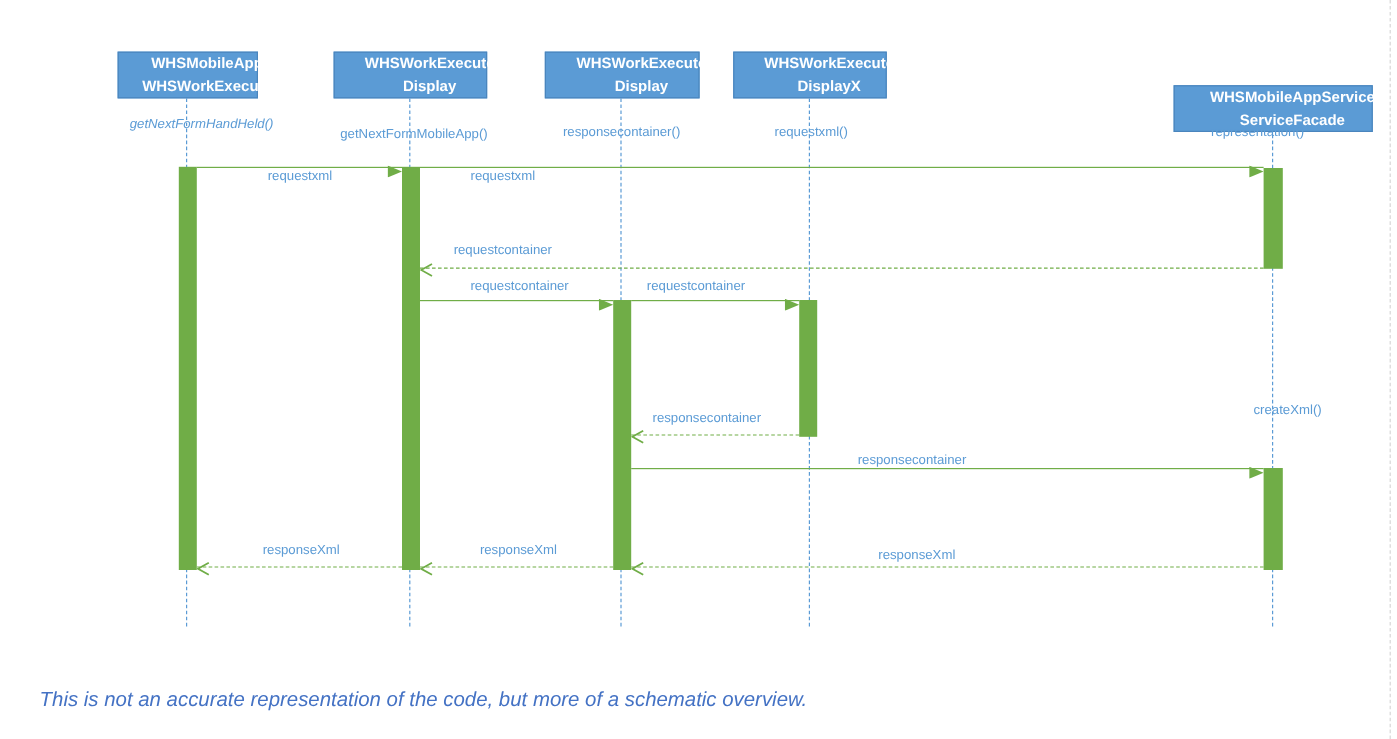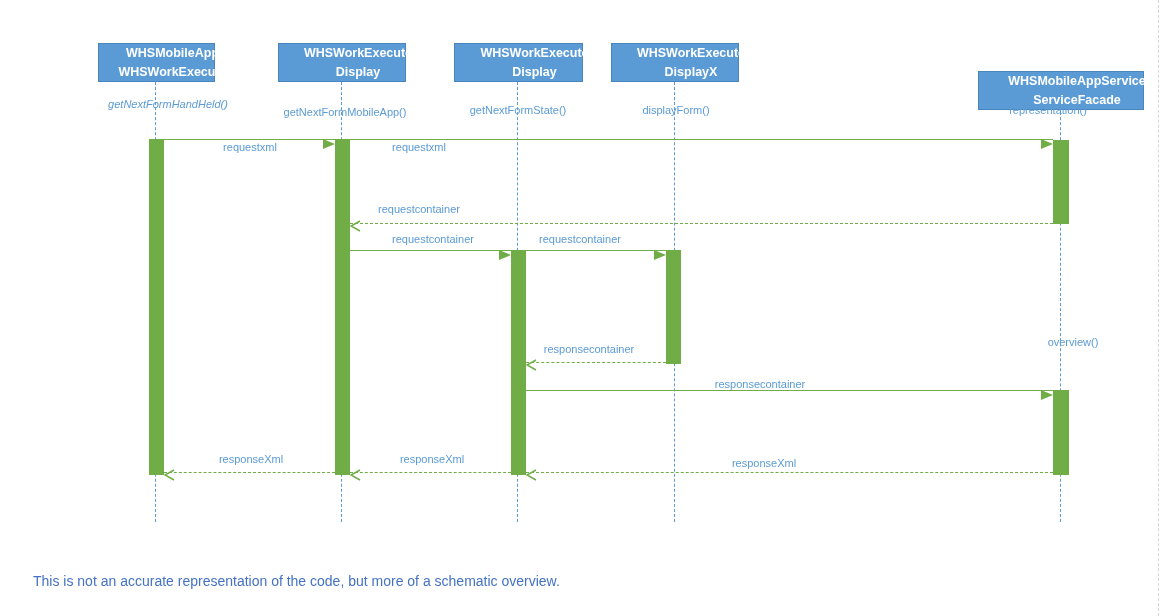--- a/index.html
+++ b/index.html
@@ -12,21 +12,21 @@
     display:flex; flex-direction:column; align-items:center; justify-content:center;
     font-size:12.5px; font-weight:600; line-height:1.5; text-align:center;padding-left:32px;
   }
   .lifeline { position:absolute; width:0; }
   .mlabel {
     position:absolute; font-size:11px; white-space:nowrap; transform:translateX(-50%);
   }
   .bar { position:absolute; }
   .mline { position:absolute; height:0; }
   .headsvg { position:absolute; }
-  .footer-note { position:absolute; font-size:14px; }
+  .footer-note { position:absolute; font-size:17px;font-style:italic; }
   .page-edge { position:absolute; width:0; }
 </style>
 </head>
 <body>
 
 <div class="canvas">
   <div class="page-edge" style="left: 1158px; top: 0px; height: 616px; border-left: 1px dashed rgb(214, 214, 214);"></div>
   <div>
       <div class="lifeline" style="left: 155px; top: 82px; height: 440px; border-left: 1.5px dashed rgb(91, 155, 213);"></div>
       <div class="phead" style="left: 98px; top: 43px; width: 117px; height: 39px; background: rgb(91, 155, 213); color: rgb(255, 255, 255); border: 1px solid rgb(74, 133, 189);">
@@ -38,27 +38,27 @@
       <div class="phead" style="left: 278px; top: 43px; width: 128px; height: 39px; background: rgb(91, 155, 213); color: rgb(255, 255, 255); border: 1px solid rgb(74, 133, 189);">
         <span>WHSWorkExecute</span>
         <span>Display</span>
       </div>
       <div class="mlabel" style="left: 345px; top: 106px; color: rgb(91, 155, 213);">getNextFormMobileApp()</div>
       <div class="lifeline" style="left: 517px; top: 82px; height: 440px; border-left: 1.5px dashed rgb(91, 155, 213);"></div>
       <div class="phead" style="left: 454px; top: 43px; width: 129px; height: 39px; background: rgb(91, 155, 213); color: rgb(255, 255, 255); border: 1px solid rgb(74, 133, 189);">
         <span>WHSWorkExecute</span>
         <span>Display</span>
       </div>
-      <div class="mlabel" style="left: 518px; top: 104px; color: rgb(91, 155, 213);">getNextFormState()</div>
+      <div class="mlabel" style="left: 518px; top: 104px; color: rgb(91, 155, 213);">responsecontainer()</div>
       <div class="lifeline" style="left: 674px; top: 82px; height: 440px; border-left: 1.5px dashed rgb(91, 155, 213);"></div>
       <div class="phead" style="left: 611px; top: 43px; width: 128px; height: 39px; background: rgb(91, 155, 213); color: rgb(255, 255, 255); border: 1px solid rgb(74, 133, 189);">
         <span>WHSWorkExecute</span>
         <span>DisplayX</span>
       </div>
-      <div class="mlabel" style="left: 676px; top: 104px; color: rgb(91, 155, 213);">displayForm()</div>
+      <div class="mlabel" style="left: 676px; top: 104px; color: rgb(91, 155, 213);">requestxml()</div>
       <div class="lifeline" style="left: 1060px; top: 82px; height: 440px; border-left: 1.5px dashed rgb(91, 155, 213);"></div>
       <div class="phead" style="left: 978px; top: 43px; width: 166px; height: 39px; background: rgb(91, 155, 213); color: rgb(255, 255, 255); border: 1px solid rgb(74, 133, 189); margin-top: 28px;">
         <span>WHSMobileAppService</span>
         <span>ServiceFacade</span>
       </div>
       <div class="mlabel" style="left: 1048px; top: 104px; color: rgb(91, 155, 213);">representation()</div>
     </div>
   <div>
       <div class="bar" style="left: 149px; top: 139px; width: 15px; height: 336px; background: rgb(112, 173, 71);"></div>
       <div class="bar" style="left: 335px; top: 139px; width: 15px; height: 336px; background: rgb(112, 173, 71);"></div>
@@ -111,16 +111,16 @@
       <div class="mline" style="left: 350px; top: 472px; width: 161px; border-top: 1.6px dashed rgb(112, 173, 71);"></div>
       <div class="headsvg" style="left: 350px; top: 467px;"><svg width="12" height="12">
           <path d="M10 1 L1 6 L10 11" fill="none" stroke="#70AD47" stroke-width="1.5"></path>
         </svg></div>
       <div class="mlabel" style="left: 432px; top: 453px; color: rgb(91, 155, 213);">responseXml</div>
       <div class="mline" style="left: 164px; top: 472px; width: 171px; border-top: 1.6px dashed rgb(112, 173, 71);"></div>
       <div class="headsvg" style="left: 164px; top: 467px;"><svg width="12" height="12">
           <path d="M10 1 L1 6 L10 11" fill="none" stroke="#70AD47" stroke-width="1.5"></path>
         </svg></div>
       <div class="mlabel" style="left: 251px; top: 453px; color: rgb(91, 155, 213);">responseXml</div>
-      <div class="mlabel" style="left: 1073px; top: 336px; color: rgb(91, 155, 213);">overview()</div>
+      <div class="mlabel" style="left: 1073px; top: 336px; color: rgb(91, 155, 213);">createXml()</div>
     </div>
   <div class="footer-note" style="left: 33px; top: 573px; color: rgb(68, 114, 196);">This is not an accurate representation of the code, but more of a schematic overview.</div>
 </div>
 
 </body></html>

